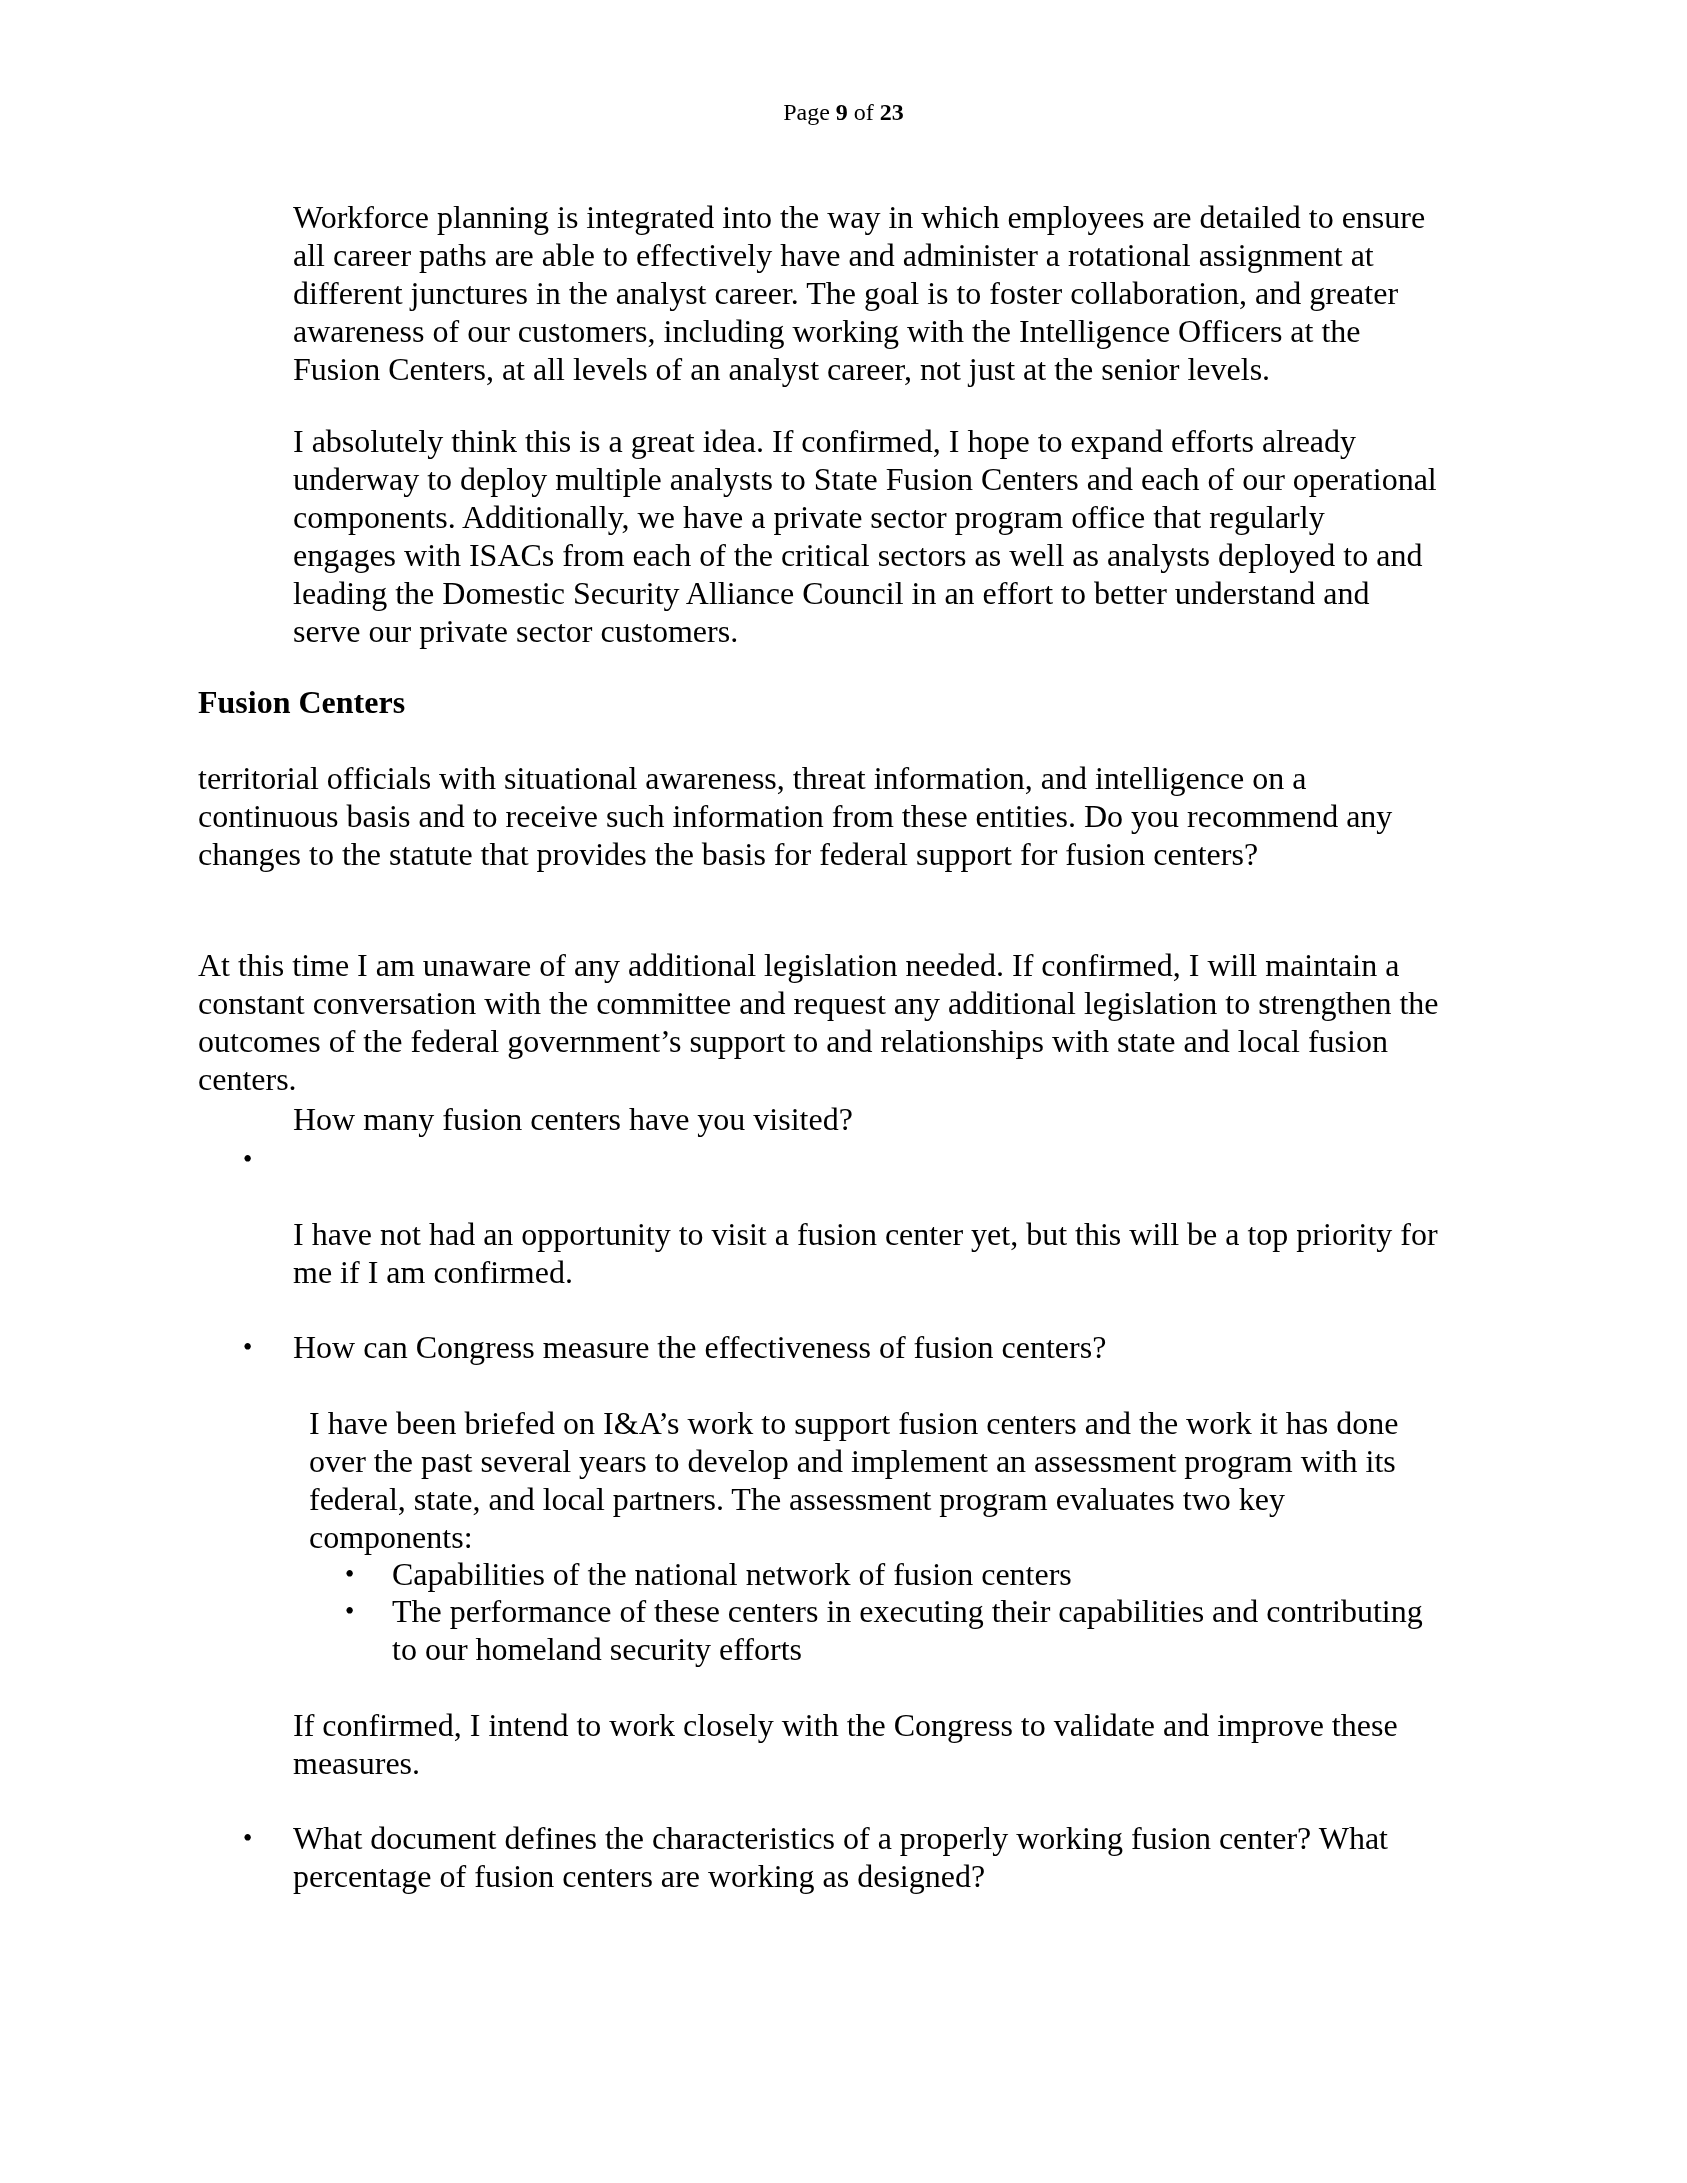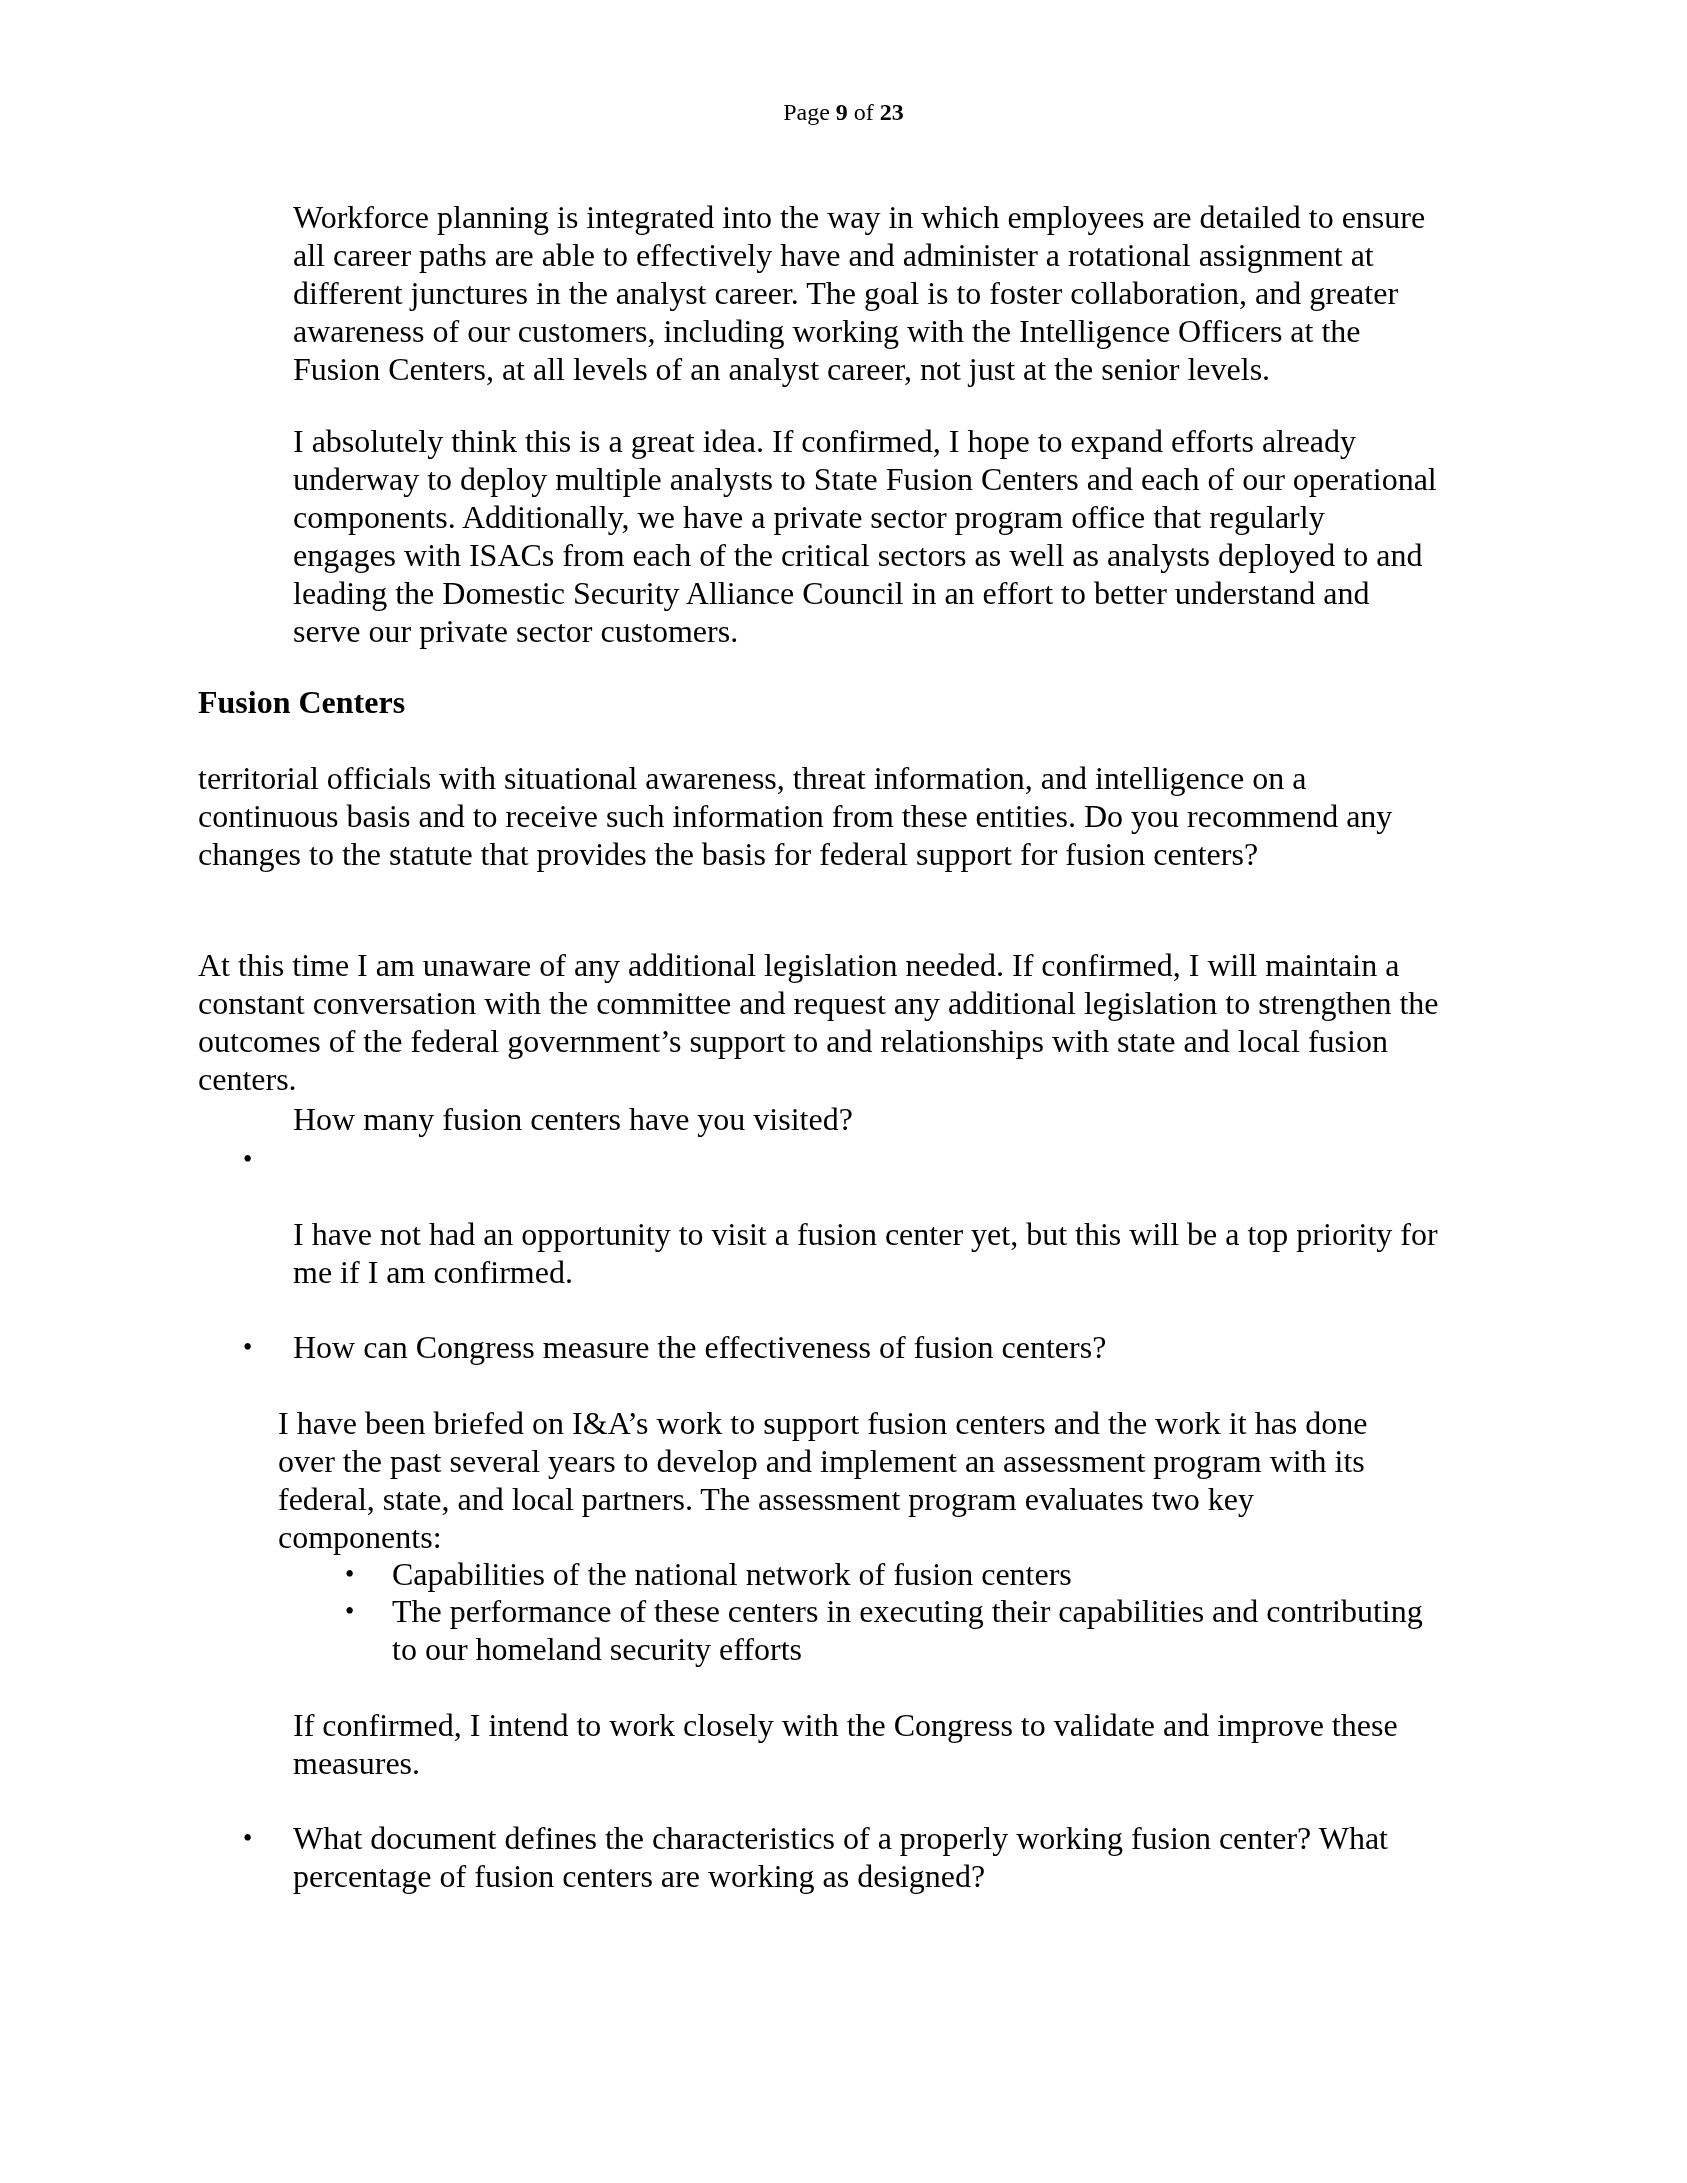--- a/index.html
+++ b/index.html
@@ -75,21 +75,21 @@
 </div>
 <div class="block" style="top:1215px; left:293px;">
   <span class="line">I have not had an opportunity to visit a fusion center yet, but this will be a top priority for</span>
   <span class="line">me if I am confirmed.</span>
 </div>
 
 <div class="bullet" style="top:1328px; left:243px;">•</div>
 <div class="block" style="top:1328px; left:293px;">
   <span class="line">How can Congress measure the effectiveness of fusion centers?</span>
 </div>
-<div class="block" style="top:1404px; left:278px;">
+<div class="block" style="top:1404px; left:309px;">
   <span class="line">I have been briefed on I&amp;A’s work to support fusion centers and the work it has done</span>
   <span class="line">over the past several years to develop and implement an assessment program with its</span>
   <span class="line">federal, state, and local partners.  The assessment program evaluates two key</span>
   <span class="line">components:</span>
 </div>
 
 <div class="bullet" style="top:1555px; left:345px;">•</div>
 <div class="block" style="top:1555px; left:392px;">
   <span class="line">Capabilities of the national network of fusion centers</span>
 </div>

